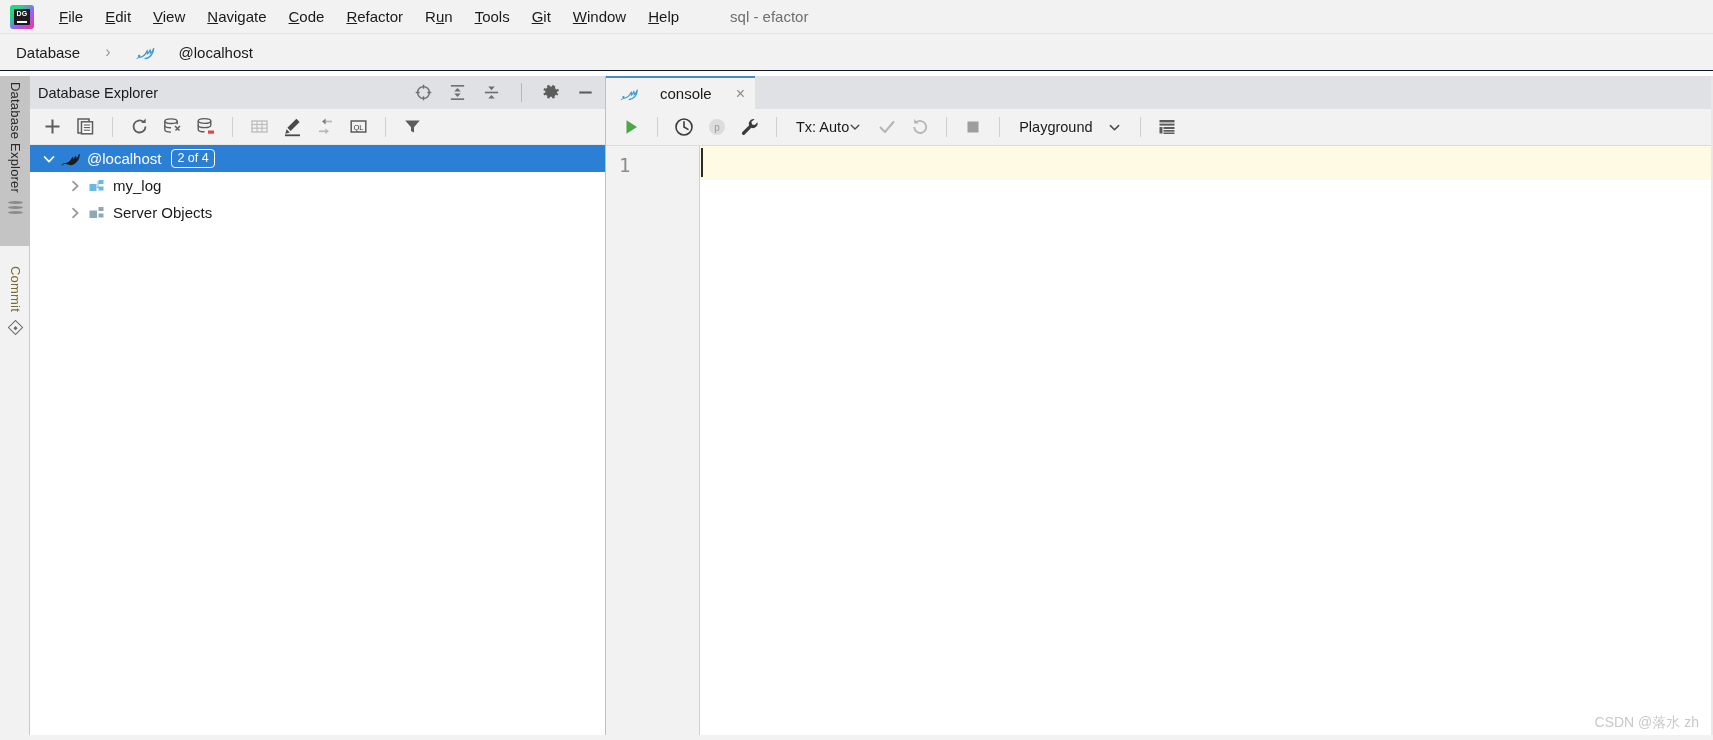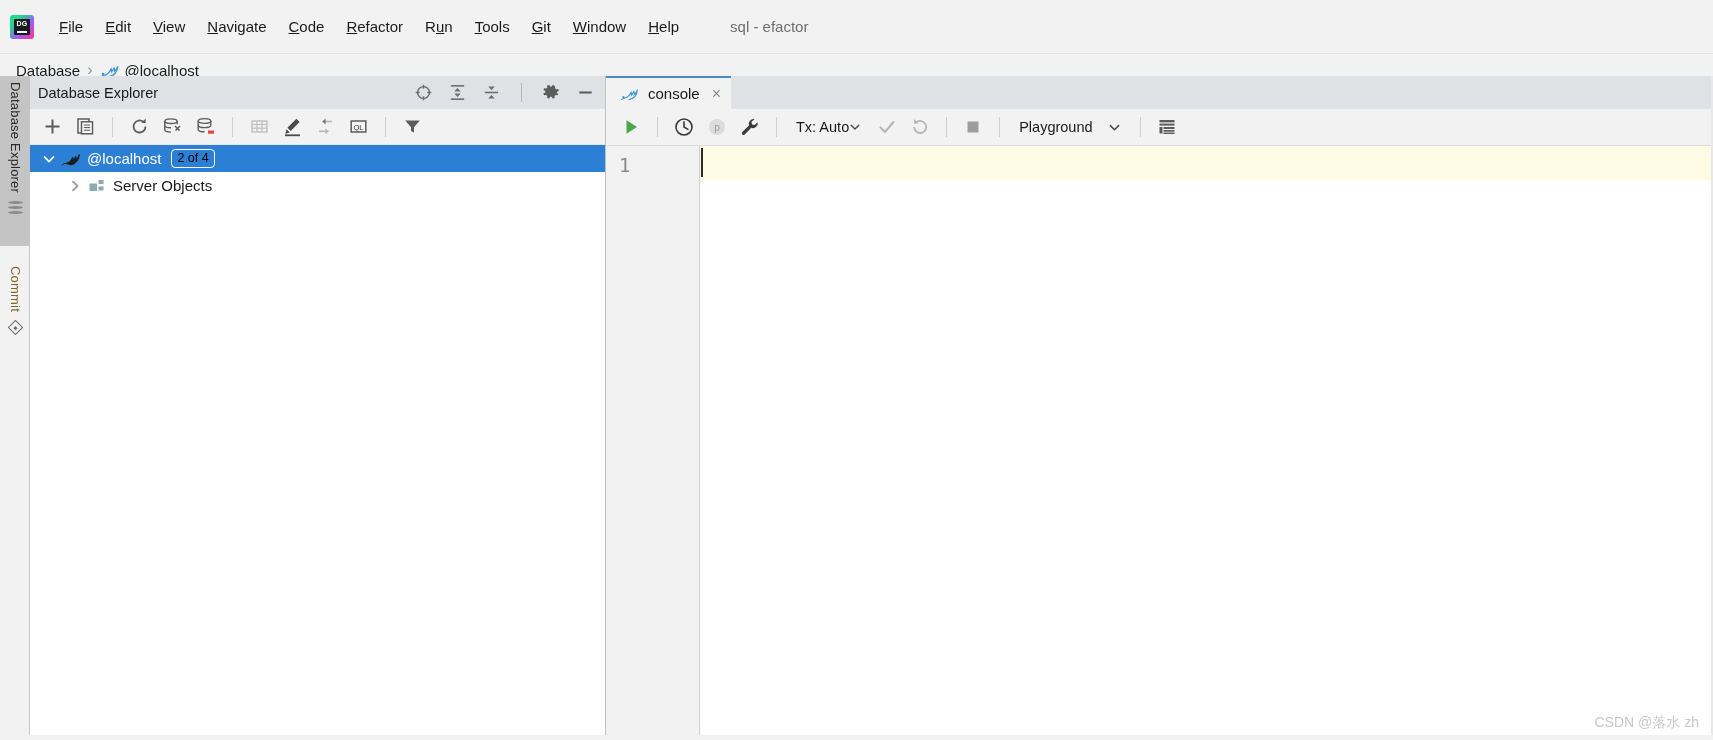--- a/index.html
+++ b/index.html
@@ -6,21 +6,21 @@
   html, body {
     width: 1713px; height: 740px;
     font-family: "Liberation Sans", sans-serif;
     background: #ffffff;
     overflow: hidden;
   }
   body { position: relative; }
 
   
   .menubar {
-    height: 54px;
+    height: 34px;
     background: #f2f2f2;
     display: flex;
     align-items: center;
     padding-left: 10px;
     border-bottom: 1px solid #e3e3e3;
   }
   .app-logo {
     width: 24px; height: 24px;
     border-radius: 3px;
     background: linear-gradient(135deg, #22d88f 0%, #21d789 25%, #9b5cff 60%, #ff318c 100%);
@@ -62,22 +62,22 @@
     white-space: nowrap;
   }
 
   
   .breadcrumb {
     height: 37px;
     background: #f2f2f2;
     display: flex;
     align-items: center;
     padding-left: 16px;
-    border-bottom: 5px solid #0f172a;
-    gap: 4px;
+    border-bottom: 1px solid #0f172a;
+    gap: 22px;
   }
   .bc-text { font-size: 15px; color: #1a1a1a; }
   .bc-sep { font-size: 16px; color: #9a9a9a; padding: 0 3px; }
   .bc-link { font-size: 15px; color: #1a1a1a; }
 
   
   .main {
     position: absolute;
     top: 76px; left: 0; right: 0; bottom: 0;
     display: flex;
@@ -212,21 +212,21 @@
   .indent { width: 26px; flex: none; }
   .node-icon { width: 22px; flex: none; display: flex; align-items: center; justify-content: center; }
   .node-label { margin-left: 5px; }
   .badge {
     margin-left: 10px;
     border: 1px solid #ffffff;
     border-radius: 4px;
     font-size: 12.5px;
     padding: 0px 5px 1px;
     line-height: 16px;
-    color: #000000;
+    color: #ffffff;
   }
 
   
   .editor {
     flex: 1;
     display: flex;
     flex-direction: column;
     min-width: 0;
     background: #fff;
   }
@@ -236,21 +236,21 @@
     display: flex;
     align-items: flex-end;
     flex: none;
   }
   .tab {
     height: 33px;
     background: #f2f2f2;
     display: flex;
     align-items: center;
     padding: 0 10px 0 14px;
-    gap: 8px;
+    gap: 20px;
     border-top: 2px solid #4a88c7;
     font-size: 15px;
     color: #1a1a1a;
     position: relative;
   }
   .tab-close {
     font-size: 16px;
     color: #8b8b8b;
     line-height: 1;
     margin-left: 4px;
@@ -528,20 +528,37 @@
           <svg width="21" height="16" viewBox="0 0 21 16">
             <path d="M2.5 12.5c2.6.3 4.6-.5 6.2-2 1.3-1.2 2.2-2.7 3-4.3.3.9.4 1.9.3 2.9 1.1-1 2-2.2 2.6-3.7.5 1 .6 2.1.4 3.2 1.6-1.3 2.7-3 3.3-5.1-.2 2.6-.9 4.9-2.4 6.8-1.7 2.2-4 3.4-6.8 3.6" fill="#1c1c1c" stroke="#1c1c1c" stroke-width="1"></path>
             <path d="M1.5 12.9l-1 1.6 2.4-.6z" fill="#1c1c1c"></path>
           </svg>
         </span>
         <span class="node-label">@localhost</span>
         <span class="badge">2 of 4</span>
       </div>
 
 
+      <div class="tree-row">
+        <span class="indent"></span>
+        <span class="arrow">
+          <svg width="14" height="14" viewBox="0 0 14 14">
+            <path d="M5 2.6 L9.6 7 L5 11.4" fill="none" stroke="#9b9b9b" stroke-width="1.8" stroke-linecap="round" stroke-linejoin="round"></path>
+          </svg>
+        </span>
+        <span class="node-icon">
+          <svg width="18" height="16" viewBox="0 0 18 16">
+            <rect x="1.5" y="6" width="7" height="7" fill="#6bb8e0"></rect>
+            <rect x="10.5" y="2" width="5" height="4" fill="#6bb8e0"></rect>
+            <rect x="10.5" y="8.5" width="5" height="4" fill="#6bb8e0"></rect>
+            <path d="M8.5 9.5h2M10 3.5v6" stroke="#6bb8e0" stroke-width="1"></path>
+          </svg>
+        </span>
+        <span class="node-label">my_log</span>
+      </div>
 
       <div class="tree-row">
         <span class="indent"></span>
         <span class="arrow">
           <svg width="14" height="14" viewBox="0 0 14 14">
             <path d="M5 2.6 L9.6 7 L5 11.4" fill="none" stroke="#9b9b9b" stroke-width="1.8" stroke-linecap="round" stroke-linejoin="round"></path>
           </svg>
         </span>
         <span class="node-icon">
           <svg width="18" height="16" viewBox="0 0 18 16">

